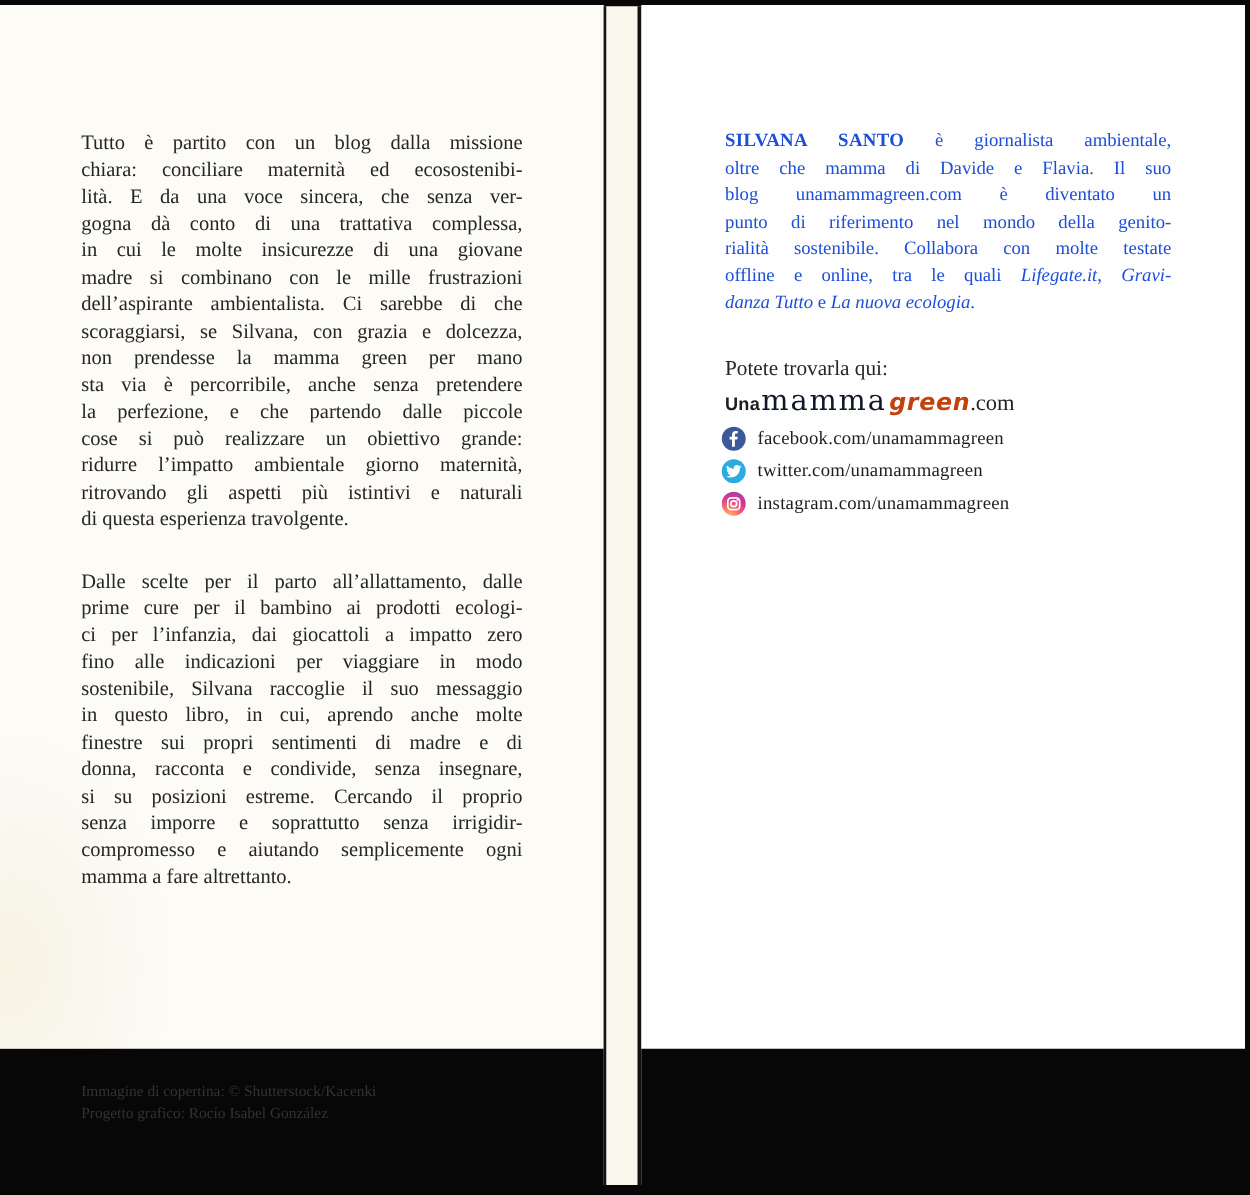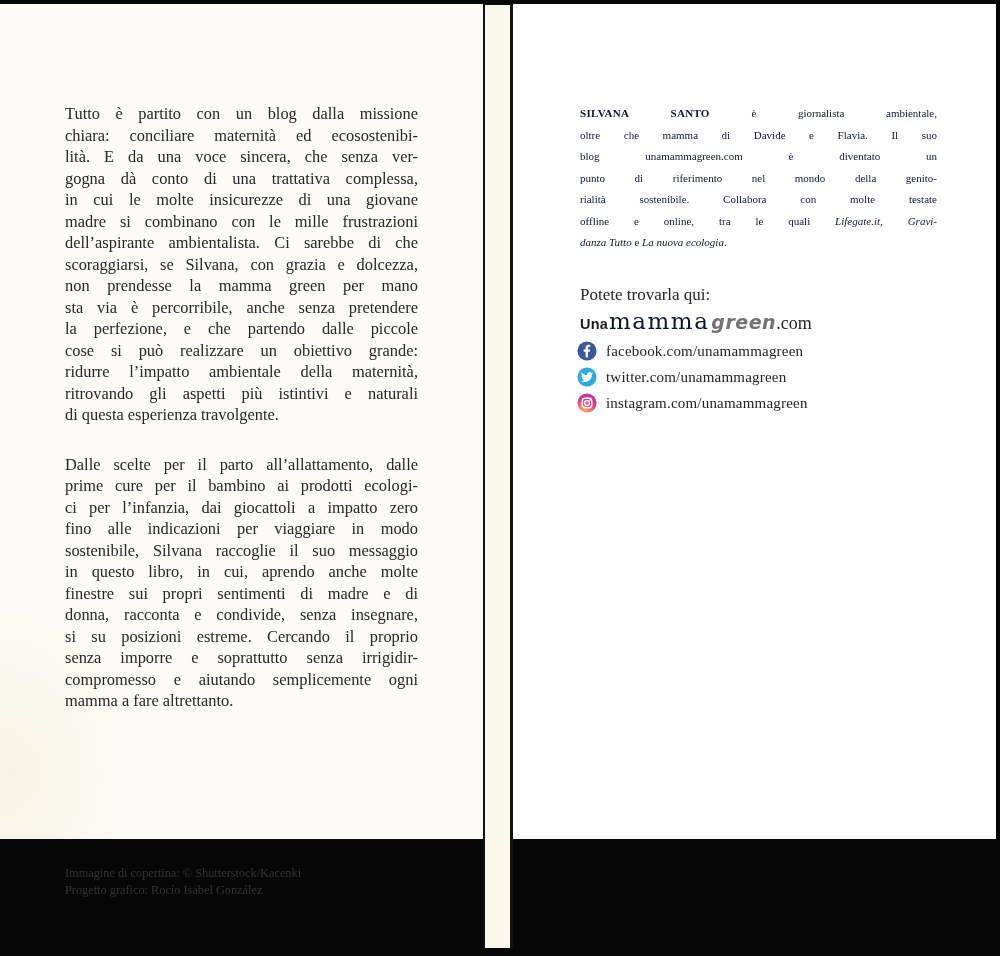--- a/index.html
+++ b/index.html
@@ -35,21 +35,21 @@
   .b { font-weight: 700; letter-spacing: 0.3px; }
   .i { font-style: italic; }
 
   .credits {
     position: absolute; left: 65px; top: 861px;
     font-size: 12.3px; line-height: 17px; color: #333333;
   }
 
   .bio {
     position: absolute; left: 67px; top: 99px; width: 357px;
-    font-size: 11px; line-height: 21.5px; color: #0f172a;
+    font-size: 15px; line-height: 21.5px; color: #1d4ed8;
   }
   .find-her {
     position: absolute; left: 67px; top: 281px;
     font-size: 17px; color: #262626;
   }
 
   .logo-row {
     position: absolute; left: 67px; top: 304px;
     display: flex; align-items: baseline; height: 32px;
   }
@@ -90,21 +90,21 @@
           <div class="line just">lità. E da una voce sincera, che senza ver-</div>
           <div class="line just">gogna dà conto di una trattativa complessa,</div>
           <div class="line just">in cui le molte insicurezze di una giovane</div>
           <div class="line just">madre si combinano con le mille frustrazioni</div>
           <div class="line just">dell’aspirante ambientalista. Ci sarebbe di che</div>
           <div class="line just">scoraggiarsi, se Silvana, con grazia e dolcezza,</div>
           <div class="line just">non prendesse la mamma green per mano</div>
           <div class="line just">sta via è percorribile, anche senza pretendere</div>
           <div class="line just">la perfezione, e che partendo dalle piccole</div>
           <div class="line just">cose si può realizzare un obiettivo grande:</div>
-          <div class="line just">ridurre l’impatto ambientale della maternità,</div>
+          <div class="line just">ridurre l’impatto ambientale giorno maternità,</div>
           <div class="line just">ritrovando gli aspetti più istintivi e naturali</div>
           <div class="line">di questa esperienza travolgente.</div>
         </div>
       <div id="p2" class="para2">
           <div class="line just">Dalle scelte per il parto all’allattamento, dalle</div>
           <div class="line just">prime cure per il bambino ai prodotti ecologi-</div>
           <div class="line just">ci per l’infanzia, dai giocattoli a impatto zero</div>
           <div class="line just">fino alle indicazioni per viaggiare in modo</div>
           <div class="line just">sostenibile, Silvana raccoglie il suo messaggio</div>
           <div class="line just">in questo libro, in cui, aprendo anche molte</div>
@@ -133,21 +133,21 @@
         <div class="line just"><span>rialità sostenibile. Collabora con molte testate</span></div>
         <div class="line just"><span>offline e online, tra le quali </span><span class="i">Lifegate.it</span><span>, </span><span class="i">Gravi-</span></div>
         <div class="line"><span class="i">danza Tutto</span><span> e </span><span class="i">La nuova ecologia</span><span>.</span></div>
       </div>
 
     <div class="find-her">Potete trovarla qui:</div>
 
     <div class="logo-row">
       <span class="logo-una">Una</span>
       <span class="logo-mamma">mamma</span>
-      <span class="logo-green" id="logo-green" style="color: #737373; font-style: italic;">green</span>
+      <span class="logo-green" id="logo-green" style="color: #c2410c; font-style: italic;">green</span>
       <span class="logo-com">.com</span>
     </div>
 
     <div class="social-list">
 
       <div class="social-row">
         <svg class="social-icon" viewBox="0 0 24 24">
           <circle cx="12" cy="12" r="11.5" fill="#3b5998"></circle>
           <path fill="#ffffff" d="M13.1 19.7v-6.9h2.32l.35-2.7H13.1V8.38c0-.78.21-1.31 1.33-1.31h1.42V4.65c-.25-.03-1.09-.1-2.07-.1-2.05 0-3.45 1.25-3.45 3.54v1.98H8v2.7h2.33v6.9z"></path>
         </svg>

